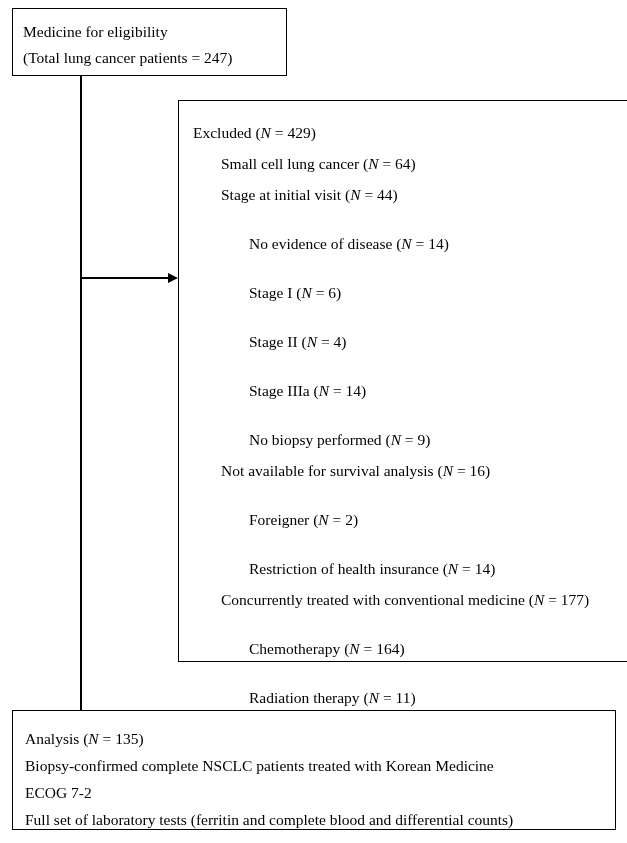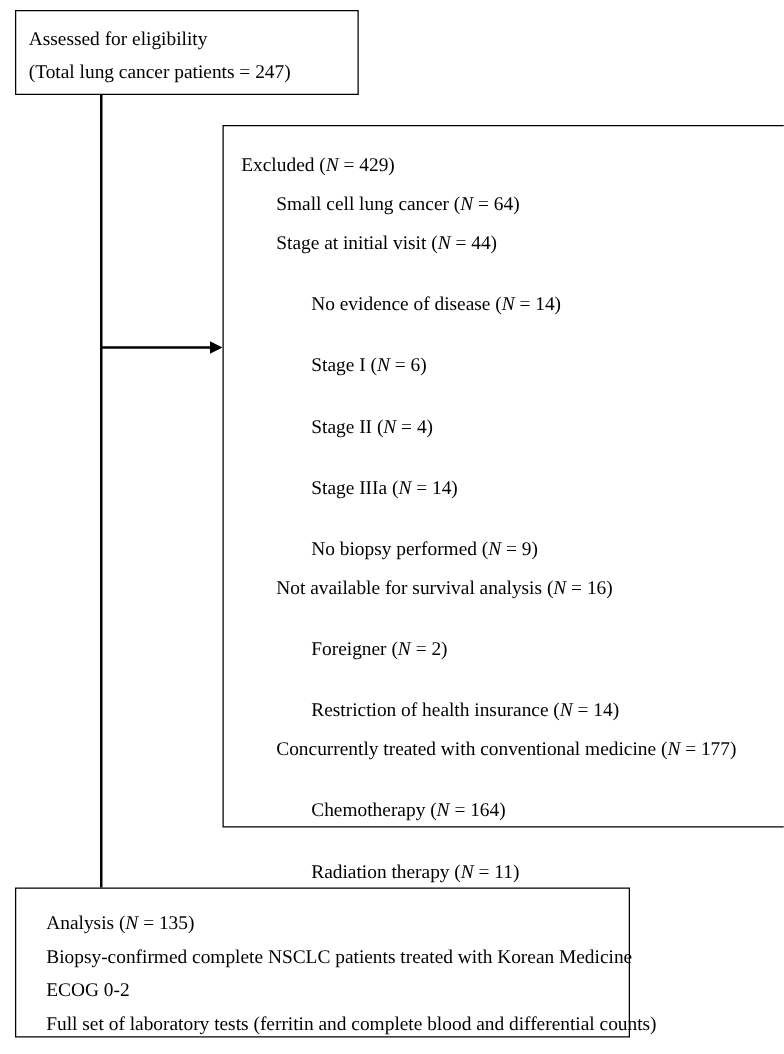--- a/index.html
+++ b/index.html
@@ -38,23 +38,23 @@
   #box-excluded {
     left: 178px;
     top: 100px;
     width: 516px;
     height: 562px;
     padding: 16px 6px 1px 14px;
   }
   #box-analysis {
     left: 12px;
     top: 710px;
-    width: 492px;
+    width: 604px;
     height: 120px;
-    padding: 14px 8px 0 24px;
+    padding: 14px 8px 0 12px;
   }
   .line {
     font-size: 15.5px;
     line-height: 31px;
     white-space: nowrap;
   }
   #box-assessed .line {
     line-height: 26px;
     font-size: 15.5px;
   }
@@ -94,21 +94,21 @@
     border-right: 5px solid transparent;
     border-top: 10px solid #000;
   }
 </style>
 </head>
 <body>
 
 <div class="canvas">
 
   <div class="box" id="box-assessed">
-    <div class="line ind0">Assessed for eligibility</div>
+    <div class="line ind0">Medicine for eligibility</div>
     <div class="line ind0">(Total lung cancer patients = 247)</div>
   </div>
 
   <div class="vline" style="left:80px; top:76px; height:646px;"></div>
   <div class="hline" style="left:80px; top:277px; width:88px;"></div>
   <div class="arrow-right" style="left:168px; top:273px;"></div>
   <div class="arrow-down" style="left:76px; top:712px;"></div>
 
   <div class="box" id="box-excluded">
     <div class="line ind0">Excluded (<span class="it">N</span> = 429)</div>
@@ -126,17 +126,17 @@
     <div class="line ind2">Chemotherapy (<span class="it">N</span> = 164)</div>
     <div class="line ind2">Radiation therapy (<span class="it">N</span> = 11)</div>
     <div class="line ind2">CCRT (<span class="it">N</span> = 2)</div>
     <div class="line ind1">ECOG performance status &gt; 2 (<span class="it">N</span> = 45)</div>
     <div class="line ind1">Missing laboratory test results (<span class="it">N</span> = 50)</div>
   </div>
 
   <div class="box" id="box-analysis">
     <div class="line ind0">Analysis (<span class="it">N</span> = 135)</div>
     <div class="line ind0">Biopsy-confirmed complete NSCLC patients treated with Korean Medicine</div>
-    <div class="line ind0">ECOG 0-2</div>
+    <div class="line ind0">ECOG 7-2</div>
     <div class="line ind0">Full set of laboratory tests (ferritin and complete blood and differential counts)</div>
   </div>
 
 </div>
 
 </body></html>

